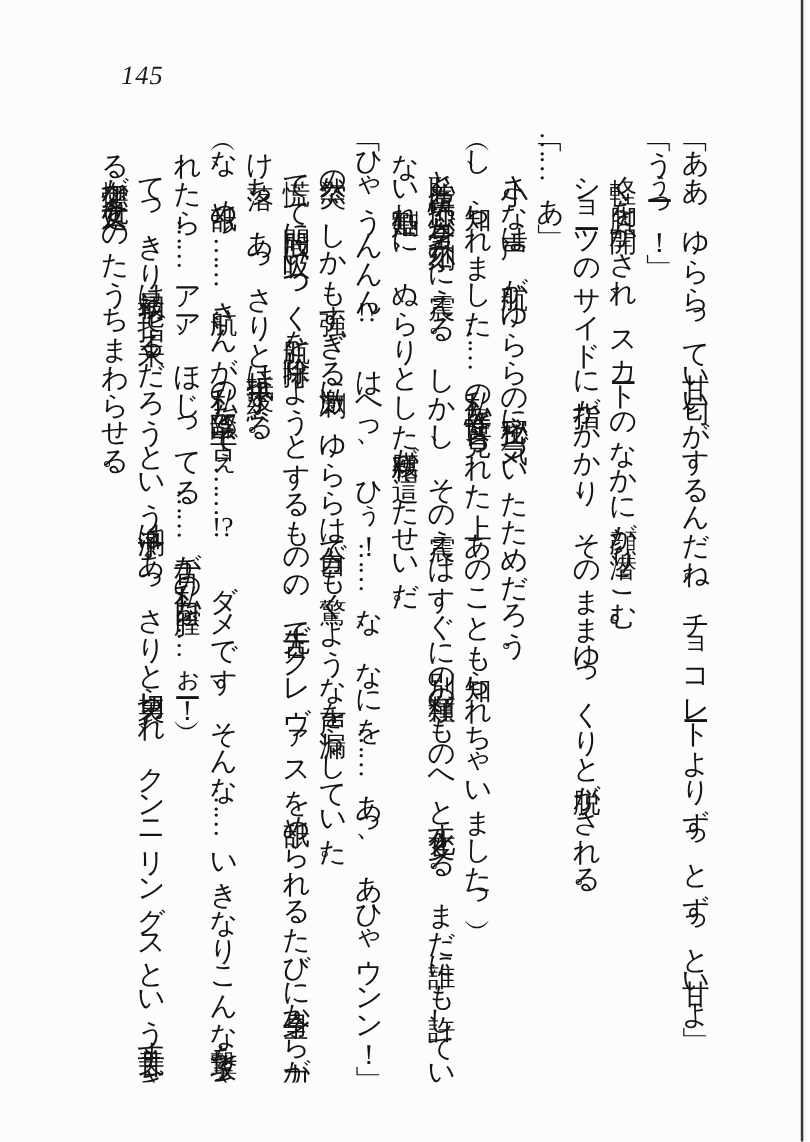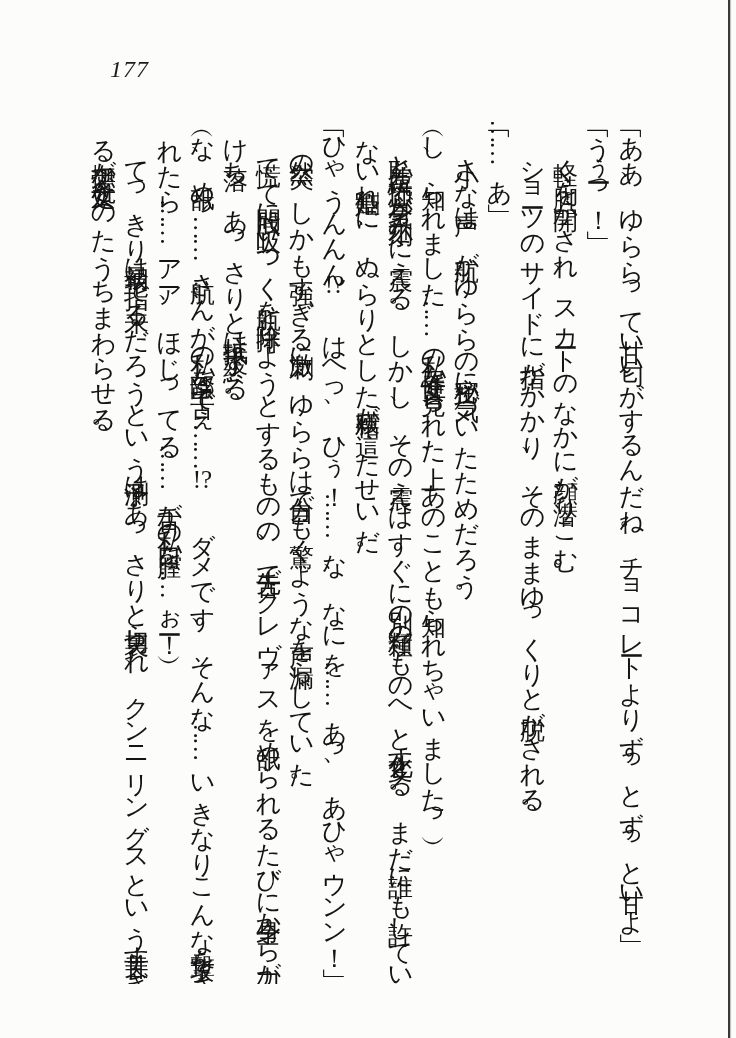--- a/index.html
+++ b/index.html
@@ -59,21 +59,21 @@
   .tcy {
     text-combine-upright: all;
     -webkit-text-combine: horizontal;
     letter-spacing: 0;
   }
 </style>
 </head>
 <body>
 
 <div class="page">
-  <div class="page-number">177</div>
+  <div class="page-number">145</div>
   <div class="text-block">
       <p class="para">「ああ、ゆららって甘い匂いがするんだね。チョコレートよりずっとずっと甘いよ」</p>
       <p class="para">「うぅーっ！」</p>
       <p class="para indent">軽く脚を開かされ、スカートのなかに顔が潜りこむ。</p>
       <p class="para indent">ショーツのサイドに指がかかり、そのままゆっくりと脱がされる。</p>
       <p class="para">「……あ」</p>
       <p class="para indent">小さな声は、航がゆららの秘密に気づいたためだろう。</p>
       <p class="para">（し、知られました……私の女性器を見られた上、あのことも知られちゃいましたっ）</p>
       <p class="para indent">羞恥と恐怖に全身が小刻みに震える。しかし、その震えはすぐに別の種類のものへと変化する。まだ誰にも許していない姫割れに、ぬらりとした粘膜が這ったせいだ。</p>
       <p class="para">「ひゃうんんん<span class="tcy">!?</span>　はへっ、ひぅ！……な、なにを……あっ、あひゃウンン！」</p>

